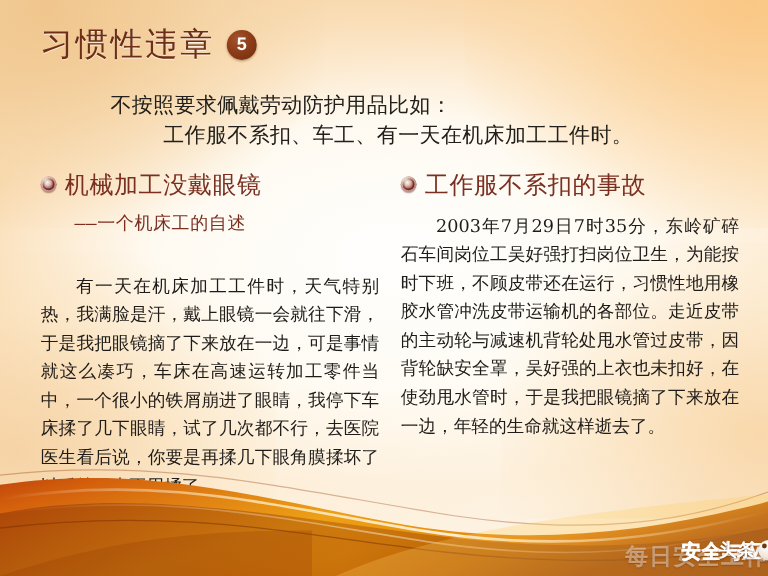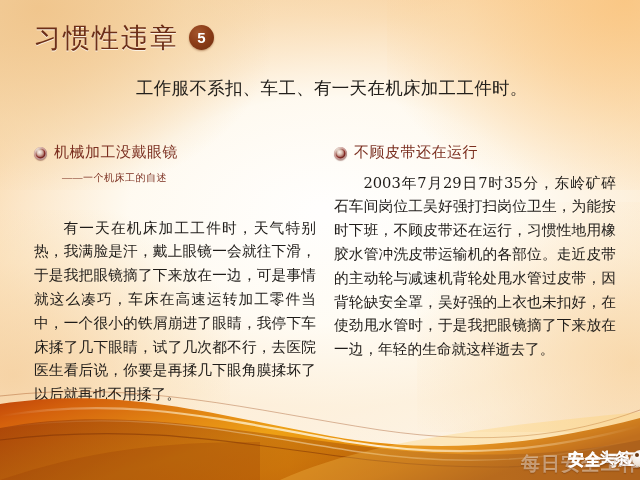--- a/index.html
+++ b/index.html
@@ -62,26 +62,26 @@
     flex:0 0 auto;width:13px;height:13px;margin-top:5px;border-radius:50%;
     background:radial-gradient(circle at 34% 28%, #efe3dc 0%, #c7a99c 18%, #8d2f2a 48%, #5e1a17 78%, #7d3a2c 100%);
     box-shadow:inset 0 0 0 1.5px rgba(255,245,240,0.55), 0 1px 1px rgba(90,30,20,0.4);
     position:relative;
   }
   .bullet::after{
     content:"";position:absolute;left:3.2px;top:3.2px;width:6.6px;height:6.6px;border-radius:50%;
     background:radial-gradient(circle at 35% 30%, #fdf6f2 0%, #d9bdb0 40%, #7a2420 100%);
   }
   .head-text{
-    color:#7b2f20;font-size:15px;line-height:1.3;letter-spacing:0.5px;
+    color:#7b2f20;font-size:20px;line-height:1.3;letter-spacing:0.5px;
     font-family:Liberation Sans, sans-serif;
   }
   .sub-head{
-    margin:9px 0 0 28px;color:#7b2f20;font-size:10px;letter-spacing:0.5px;
-    font-family:Liberation Serif, serif;
+    margin:9px 0 0 28px;color:#7b2f20;font-size:15px;letter-spacing:0.5px;
+    font-family:Liberation Mono, monospace;
   }
   .body-text{
     margin-top:31px;color:#1e1b18;font-size:14.7px;line-height:1.62;
     text-align:justify;text-justify:inter-character;text-indent:2em;
     font-family:"DejaVu Serif","Liberation Serif",serif;
   }
   .col-right .body-text{margin-top:9px;}
 
   
   #wave{position:absolute;left:0;bottom:0;width:640px;height:96px;overflow:hidden;}
@@ -131,38 +131,39 @@
   <div class="corner c-tr"></div>
   <div class="corner c-bl"></div>
   <div class="corner c-br"></div>
 
   <div id="header">
     <div id="title">习惯性违章</div>
     <div id="badge">5</div>
   </div>
 
   <div id="subtitle">
+    <span class="l1">不按照要求佩戴劳动防护用品比如：</span>
     <span class="l2">工作服不系扣、车工、有一天在机床加工工件时。</span>
   </div>
 
   <div id="cols">
 
     <div class="col col-left">
       <div class="col-head">
         <span class="bullet"></span>
         <span class="head-text">机械加工没戴眼镜</span>
       </div>
       <div class="sub-head">——一个机床工的自述</div>
       <div class="body-text">有一天在机床加工工件时，天气特别热，我满脸是汗，戴上眼镜一会就往下滑，于是我把眼镜摘了下来放在一边，可是事情就这么凑巧，车床在高速运转加工零件当中，一个很小的铁屑崩进了眼睛，我停下车床揉了几下眼睛，试了几次都不行，去医院医生看后说，你要是再揉几下眼角膜揉坏了以后就再也不用揉了。</div>
     </div>
 
     <div class="col col-right">
       <div class="col-head">
         <span class="bullet"></span>
-        <span class="head-text">不顾皮带还在运行</span>
+        <span class="head-text">工作服不系扣的事故</span>
       </div>
       <div class="body-text">2003年7月29日7时35分，东岭矿碎石车间岗位工吴好强打扫岗位卫生，为能按时下班，不顾皮带还在运行，习惯性地用橡胶水管冲洗皮带运输机的各部位。走近皮带的主动轮与减速机背轮处甩水管过皮带，因背轮缺安全罩，吴好强的上衣也未扣好，在使劲甩水管时，于是我把眼镜摘了下来放在一边，年轻的生命就这样逝去了。</div>
     </div>
 
   </div>
 
   <div id="wave">
     <svg viewBox="0 0 640 96" preserveAspectRatio="none" aria-hidden="true">
       <defs>
         <linearGradient id="gMain" x1="0" y1="0" x2="1" y2="0.45">

